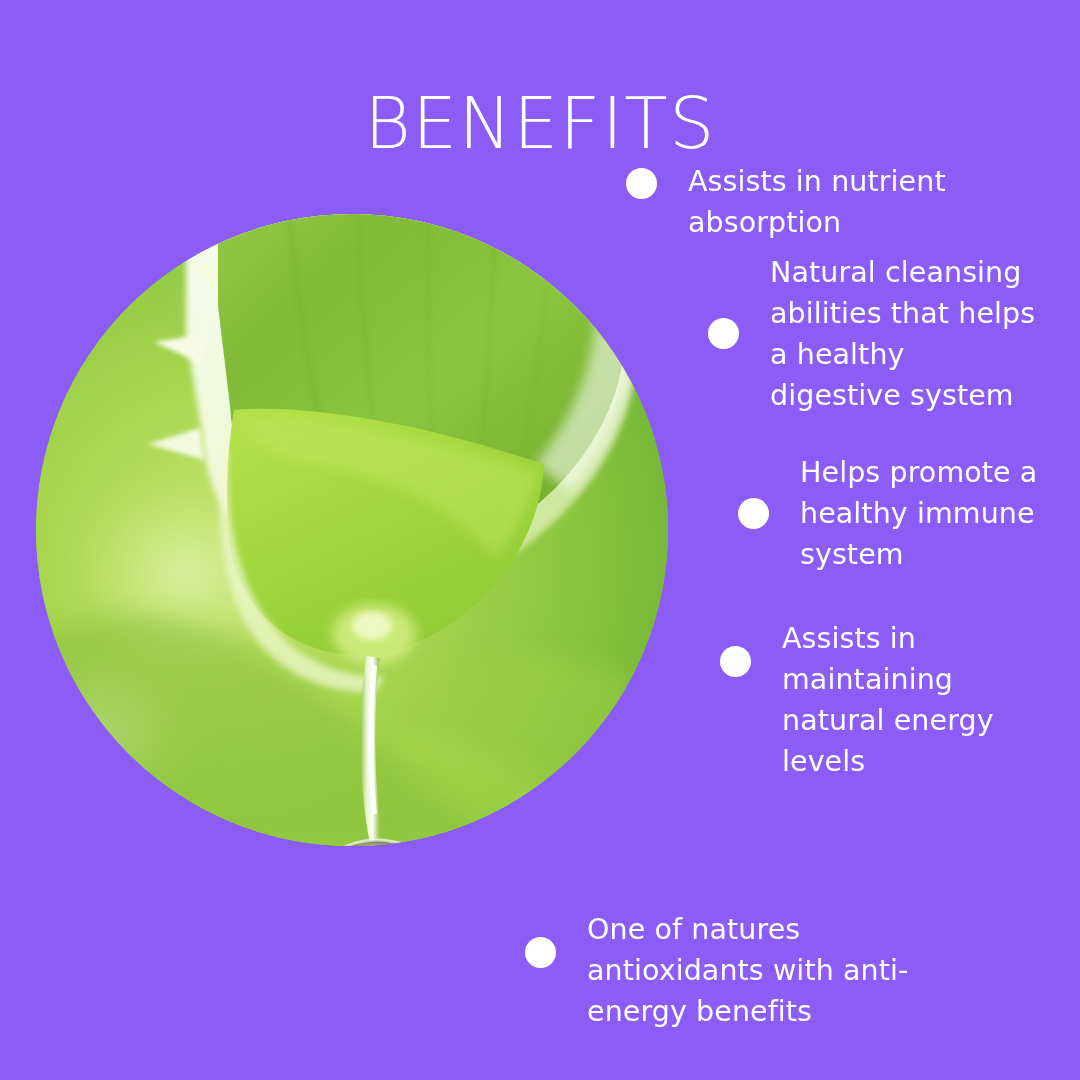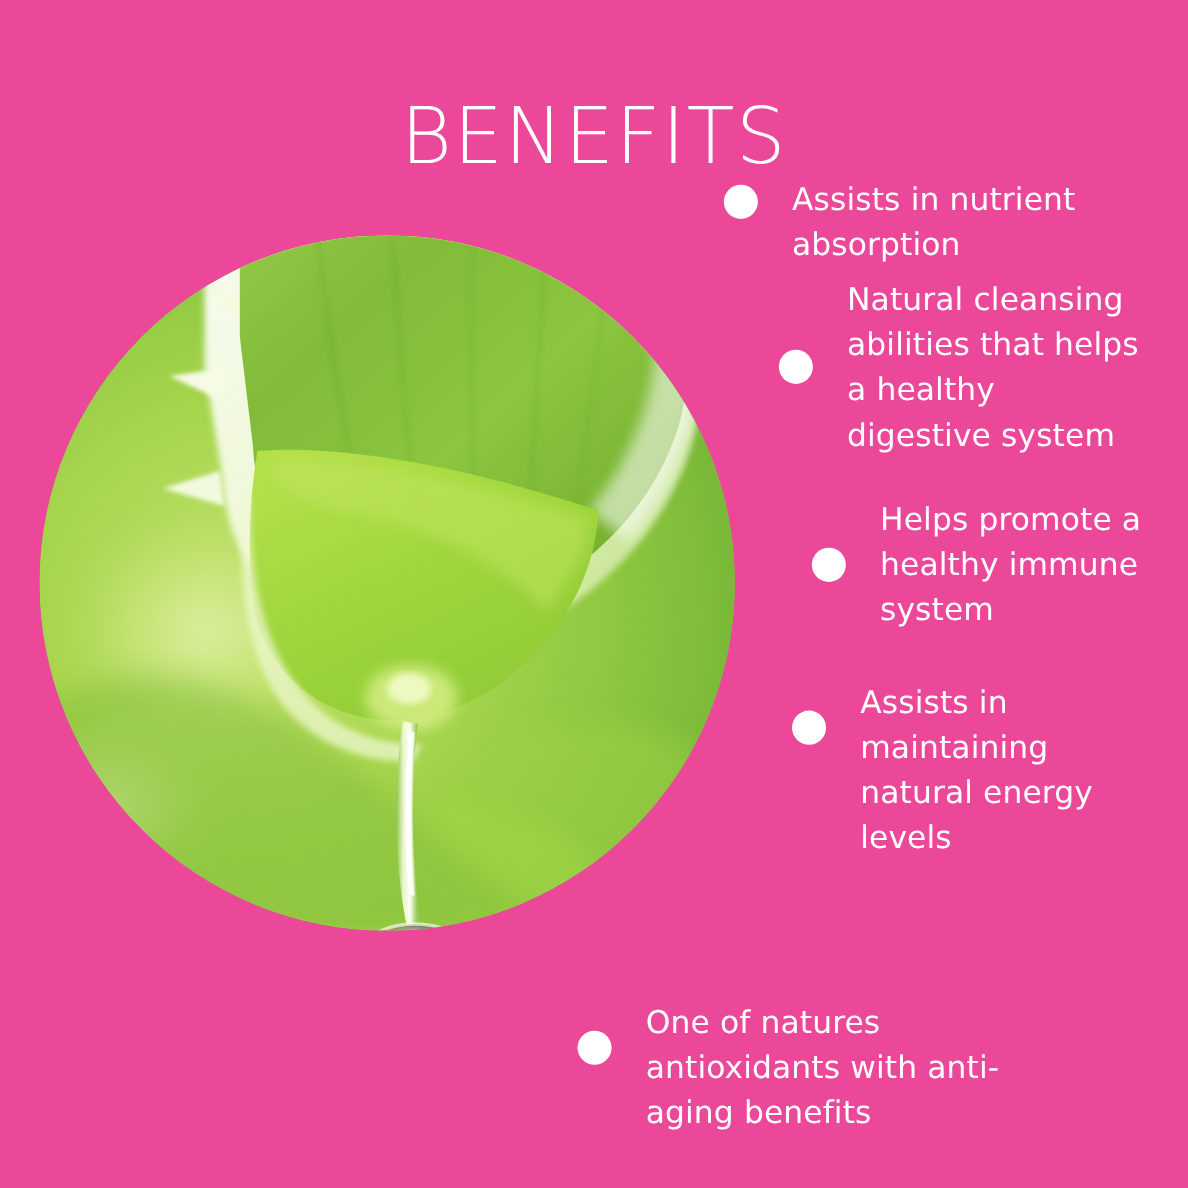--- a/index.html
+++ b/index.html
@@ -11,21 +11,21 @@
     width: 1080px;
     height: 1080px;
     overflow: hidden;
     font-family: "DejaVu Sans", sans-serif;
   }
 
   #poster {
     position: relative;
     width: 1080px;
     height: 1080px;
-    background: #ec4899;
+    background: #8b5cf6;
     overflow: hidden;
   }
 
   
   #title {
     position: absolute;
     top: 40px;
     left: 0;
     width: 1080px;
     text-align: center;
@@ -68,21 +68,21 @@
     color: #ffffff;
     font-family: "DejaVu Sans", sans-serif;
     font-size: 28.5px;
     font-weight: 400;
     line-height: 41px;
     letter-spacing: 0.1px;
     white-space: pre-line;
   }
 
   
-  #row-0 { left: 658px; top: 168px; }
+  #row-0 { left: 626px; top: 168px; }
   #row-0 .bullet-text { margin-left: 31px; margin-top: -7px; width: 330px; }
 
   #row-1 { left: 708px; top: 318px; }
   #row-1 .bullet-text { margin-left: 31px; margin-top: -66px; width: 330px; }
 
   #row-2 { left: 738px; top: 498px; }
   #row-2 .bullet-text { margin-left: 31px; margin-top: -46px; width: 300px; }
 
   #row-3 { left: 720px; top: 646px; }
   #row-3 .bullet-text { margin-left: 31px; margin-top: -28px; width: 300px; }
@@ -261,16 +261,16 @@
 maintaining
 natural energy
 levels</span>
   </div>
 
 
   <div class="bullet-row" id="row-5">
     <span class="bullet-dot"></span>
     <span class="bullet-text">One of natures
 antioxidants with anti-
-aging benefits</span>
+energy benefits</span>
   </div>
 
 </div>
 
 </body></html>

